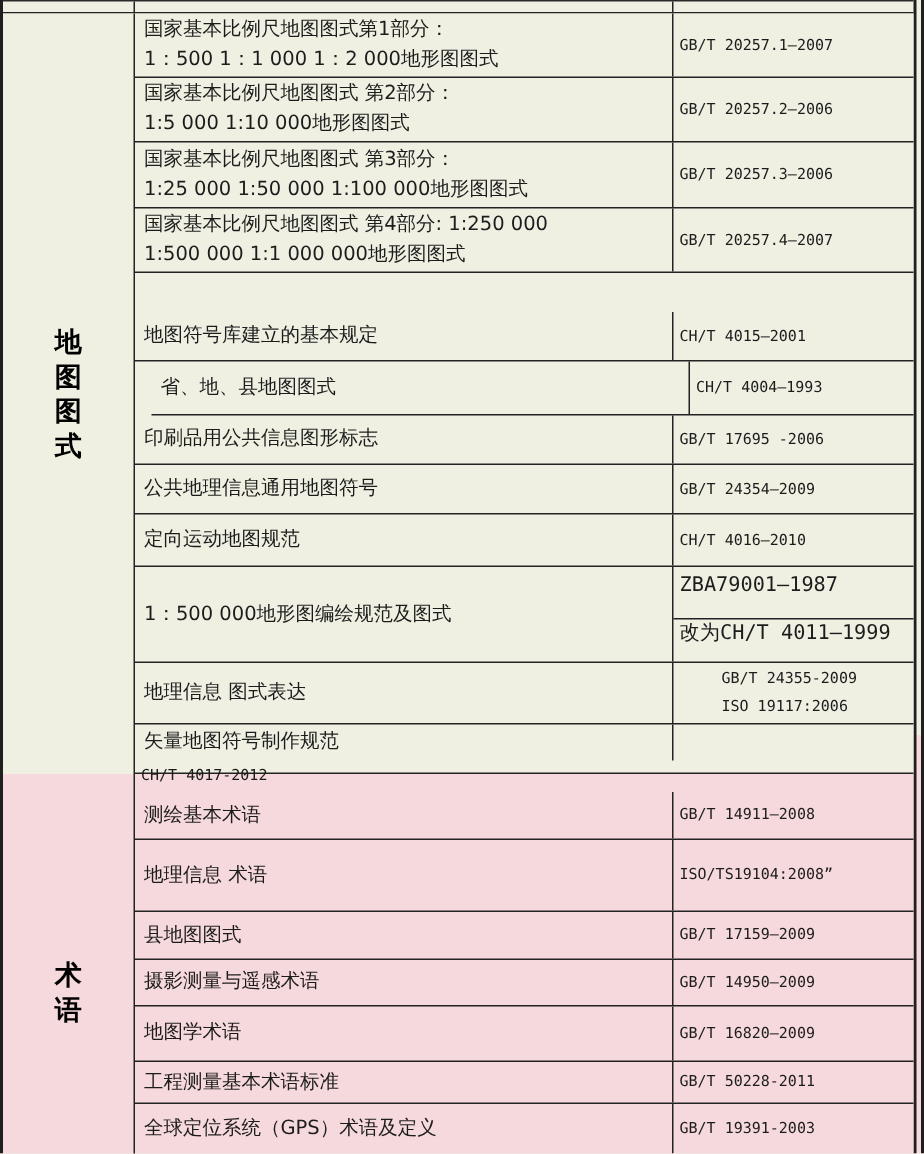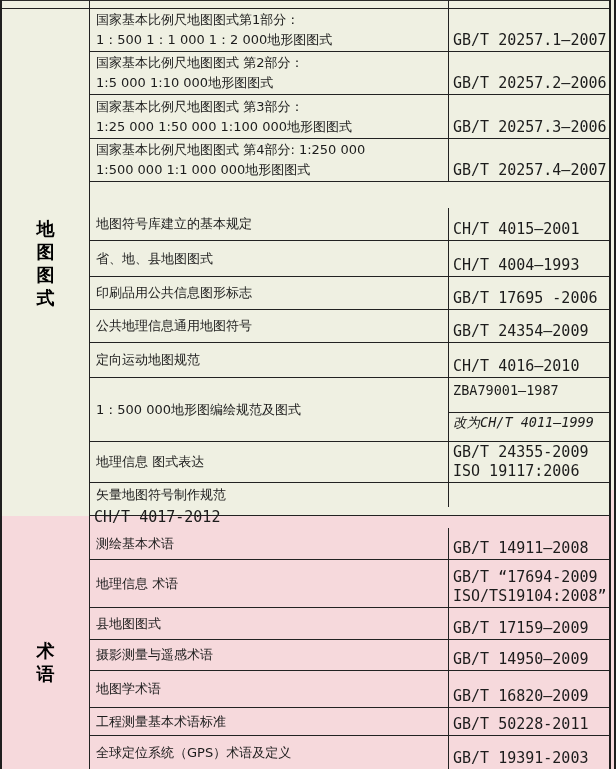--- a/index.html
+++ b/index.html
@@ -53,24 +53,24 @@
   .cell-name {
     width:359px;
     border-right:1px solid #222;
     padding:2px 4px 2px 6px;
     display:flex; flex-direction:column; justify-content:center;
     font-size:13px; line-height:20px;
     white-space:nowrap;
   }
   .cell-code {
     flex:1;
-    display:flex; flex-direction:column; justify-content:flex-end;
+    display:flex; flex-direction:column; justify-content:center;
     padding:1px 2px 1px 4px;
     font-family:"DejaVu Sans Mono", monospace;
-    font-size:15px; line-height:19px;
+    font-size:10px; line-height:19px;
     white-space:nowrap;
   }
   .cell-code-stack { flex:1; display:flex; flex-direction:column; padding:0; }
   .subcell {
     display:flex; flex-direction:column; justify-content:center;
     padding:1px 2px 11px 4px;
     font-family:"DejaVu Sans Mono", monospace;
     font-size:13.5px; line-height:19px;
     white-space:nowrap;
   }
@@ -132,21 +132,21 @@
             </div>
           </div>
           <div class="row" style="height: 33px; margin-top: 26px;">
             <div class="cell-name">
               <div>地图符号库建立的基本规定</div>
             </div>
             <div class="cell-code">
               <div>CH/T 4015—2001</div>
             </div>
           </div>
-          <div class="row" style="height: 36px;">
+          <div class="row" style="height: 36px; margin-left: 11px;">
             <div class="cell-name">
               <div>省、地、县地图图式</div>
             </div>
             <div class="cell-code">
               <div>CH/T 4004—1993</div>
             </div>
           </div>
           <div class="row" style="height: 33px;">
             <div class="cell-name">
               <div>印刷品用公共信息图形标志</div>
@@ -172,26 +172,26 @@
             </div>
           </div>
           <div class="row" style="height: 64px;">
             <div class="cell-name">
               <div>1：500 000地形图编绘规范及图式</div>
             </div>
             <div class="cell-code-stack">
               <div class="subcell first" style="height: 35px;">
                 <div>ZBA79001—1987</div>
               </div>
-              <div class="subcell" style="height: 28px; font-style: italic;">
+              <div class="subcell" style="height: 28px;">
                 <div>改为CH/T 4011—1999</div>
               </div>
             </div>
           </div>
-          <div class="row" style="height: 41px;">
+          <div class="row" style="height: 41px; gap: 28px;">
             <div class="cell-name">
               <div>地理信息 图式表达</div>
             </div>
             <div class="cell-code">
               <div>GB/T 24355-2009</div>
               <div>ISO 19117:2006</div>
             </div>
           </div>
           <div class="row" style="height: 33px; flex-direction: column;">
             <div class="cell-name">
@@ -215,21 +215,20 @@
             </div>
             <div class="cell-code">
               <div>GB/T 14911—2008</div>
             </div>
           </div>
           <div class="row" style="height: 48px;">
             <div class="cell-name">
               <div>地理信息 术语</div>
             </div>
             <div class="cell-code">
-              <div>GB/T “17694-2009</div>
               <div>ISO/TS19104:2008”</div>
             </div>
           </div>
           <div class="row" style="height: 32px;">
             <div class="cell-name">
               <div>县地图图式</div>
             </div>
             <div class="cell-code">
               <div>GB/T 17159—2009</div>
             </div>

